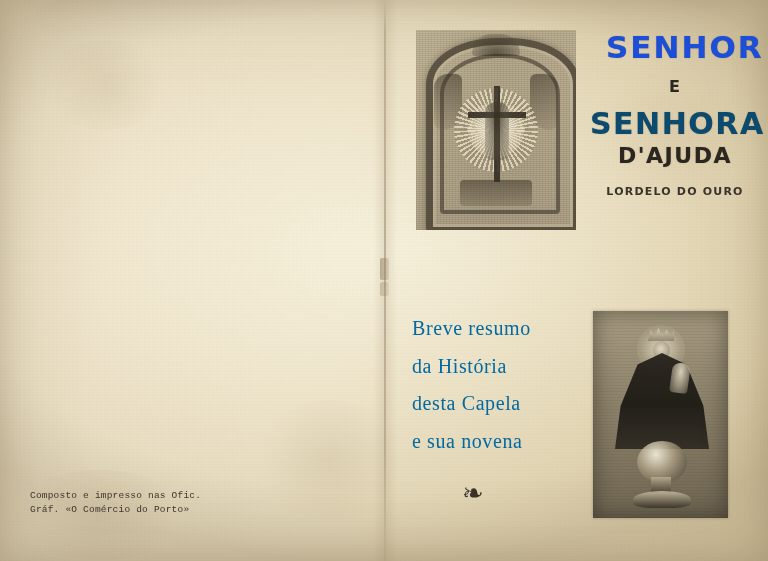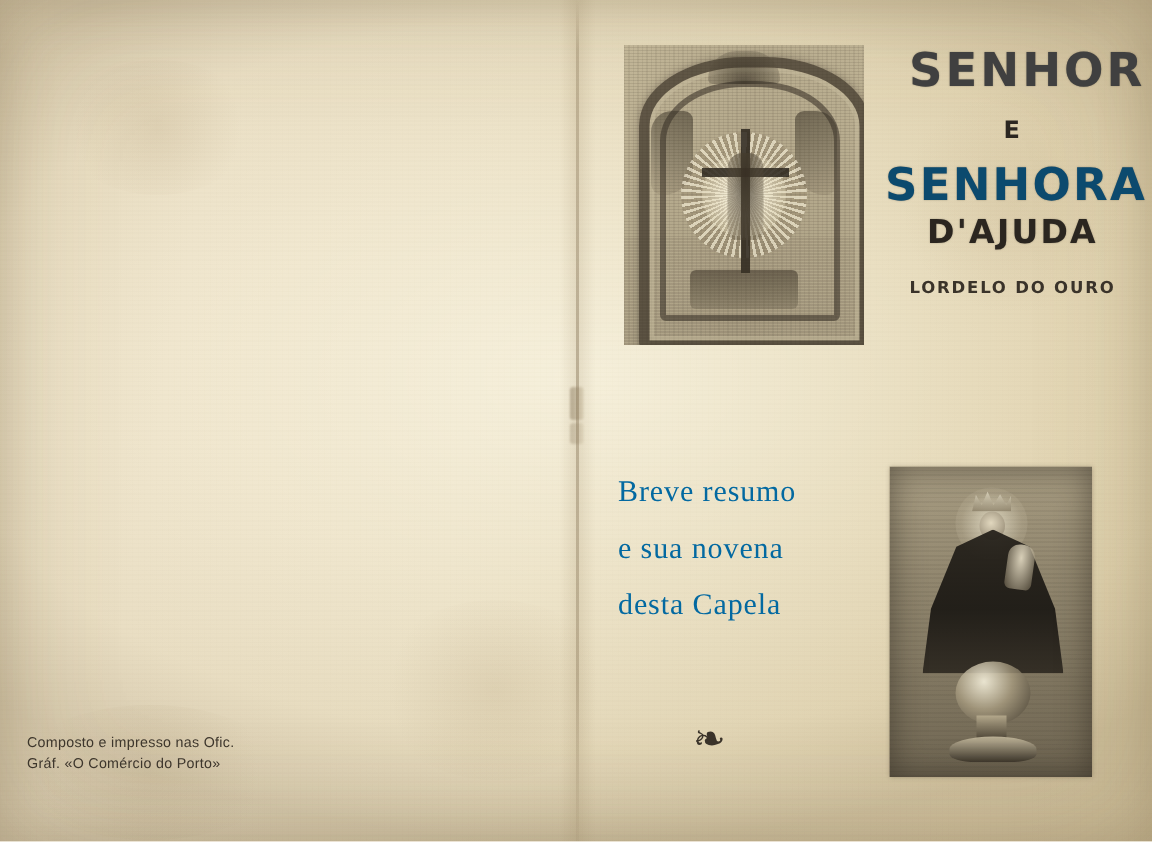--- a/index.html
+++ b/index.html
@@ -166,21 +166,21 @@
     position: absolute;
     left: 200px; top: 32px;
     width: 170px;
     text-align: center;
   }
   .t-senhor {
     font-family: "DejaVu Sans", sans-serif;
     font-weight: 700;
     font-size: 31px;
     letter-spacing: 2px;
-    color: #404040;
+    color: #1d4ed8;
     line-height: 1.0;
     text-shadow: 0 0 1px rgba(60,52,40,0.5);
     margin-left: 16px;
   }
   .t-e {
     font-family: "DejaVu Sans", sans-serif;
     font-weight: 700;
     font-size: 16px;
     color: #2b2620;
     margin-top: 14px;
@@ -302,23 +302,23 @@
   }
 
   
   .back-cover {
     position: absolute;
     left: 0; top: 0;
     width: 384px; height: 561px;
   }
   .colophon {
     position: absolute;
-    left: 18px; top: 489px;
+    left: 30px; top: 489px;
     width: 170px;
-    font-family: Liberation Sans, sans-serif;
+    font-family: Liberation Mono, monospace;
     font-size: 9.5px;
     color: #3d362c;
     line-height: 1.45;
     letter-spacing: 0.2px;
   }
   .colophon div { white-space: nowrap; }
 </style>
 </head>
 <body>
 
@@ -366,22 +366,23 @@
     <div class="title-block">
       <div class="t-senhor">SENHOR</div>
       <div class="t-e">E</div>
       <div class="t-senhora">SENHORA</div>
       <div class="t-ajuda">D'AJUDA</div>
       <div class="t-lordelo">LORDELO DO OURO</div>
     </div>
 
     <div class="subtitle">
       <div>Breve resumo</div>
+      <div>da História</div>
+      <div>desta Capela</div>
       <div>e sua novena</div>
-      <div>desta Capela</div>
     </div>
 
     <div class="statue-photo">
       <div class="ph-noise"></div>
       <div class="ph-halo"></div>
       <div class="ph-crown"></div>
       <div class="ph-head"></div>
       <div class="ph-mantle"></div>
       <div class="ph-child"></div>
       <div class="ph-orb"></div>

